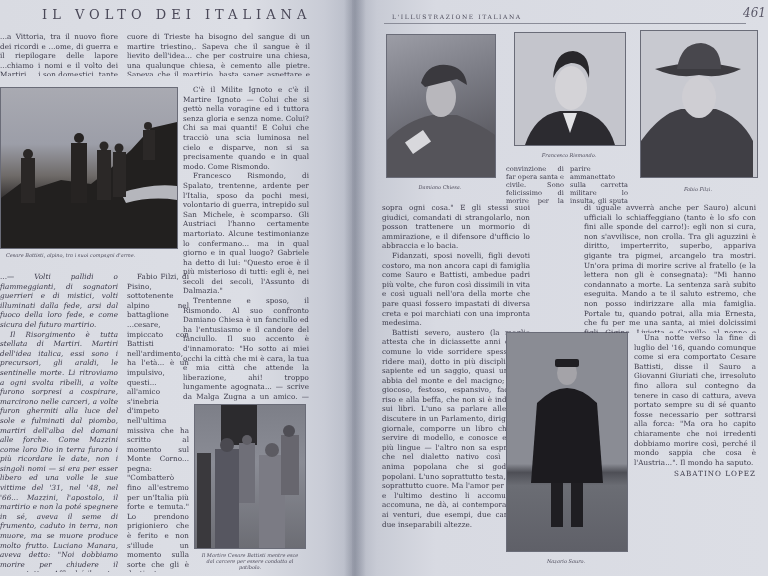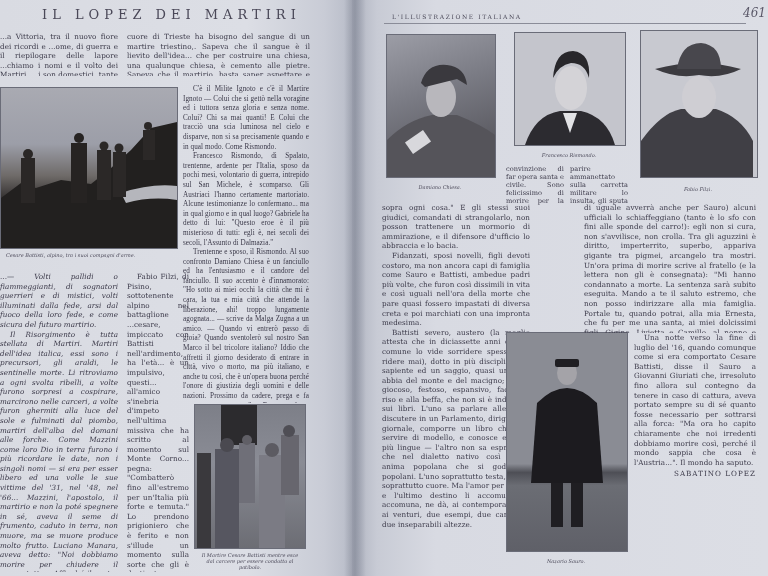--- a/index.html
+++ b/index.html
@@ -19,21 +19,21 @@
   .photo{position:absolute;border:1px solid #6a6c78;overflow:hidden;}
   .cap{position:absolute;font-size:5px;color:#4a4858;text-align:center;font-style:italic;}
   .sig{text-align:right;letter-spacing:1px;margin-top:2px;}
 </style>
 </head>
 <body>
 
 <div class="spread">
 
   <div class="page page-left">
-    <div class="title">IL LOPEZ DEI MARTIRI</div>
+    <div class="title">IL VOLTO DEI ITALIANA</div>
 
     <div class="txt" style="left:0;top:32px;width:118px;height:44px;">
       <p class="noind">...a Vittoria, tra il nuovo fiore dei ricordi e ...ome, di guerra e il riepilogare delle lapore ...chiamo i nomi e il volto dei Martiri. ...i son domestici, tante volte li abbiamo sfo... ...che sono segnati indelebili nella memoria, ...liari le cui fattezze ritroviamo precise in...</p>
     </div>
     <div class="txt" style="left:127px;top:32px;width:183px;height:44px;">
       <p class="noind">cuore di Trieste ha bisogno del sangue di un martire triestino,. Sapeva che il sangue è il lievito dell'idea... che per costruire una chiesa, una qualunque chiesa, è cemento alle pietre. Sapeva che il martirio, basta saper aspettare e non attenderne il beneficio alla prima stagione, germoglia.</p>
 
     </div>
 
     <div class="photo" style="left:0;top:87px;width:176px;height:160px;background:linear-gradient(180deg,#a9aab2 0%,#9c9ea8 35%,#6e6a68 55%,#2f2c2c 70%,#1f1d1e 100%);">
@@ -47,21 +47,21 @@
         <rect x="96" y="62" width="14" height="50" fill="#2b2827"></rect>
           <circle cx="103" cy="58" r="4.5" fill="#2b2827"></circle>
         <rect x="112" y="64" width="13" height="45" fill="#2b2827"></rect>
           <circle cx="118" cy="60" r="4.5" fill="#2b2827"></circle>
         <rect x="142" y="42" width="12" height="30" fill="#2b2827"></rect>
           <circle cx="147" cy="38" r="4" fill="#2b2827"></circle>
       </svg>
     </div>
     <div class="cap" style="left:0;top:252px;width:176px;text-align:left;padding-left:6px;">Cesare Battisti, alpino, tra i suoi compagni d'arme.</div>
 
-    <div class="txt" style="left:183px;top:85px;width:126px;height:318px;font-family:Liberation Serif, serif;">
+    <div class="txt" style="left:183px;top:85px;width:126px;height:318px;">
       <p>C'è il Milite Ignoto e c'è il Martire Ignoto — Colui che si gettò nella voragine ed i tuttora senza gloria e senza nome. Colui? Chi sa mai quanti! E Colui che tracciò una scia luminosa nel cielo e disparve, non si sa precisamente quando e in qual modo. Come Rismondo.</p>
       <p>Francesco Rismondo, di Spalato, trentenne, ardente per l'Italia, sposo da pochi mesi, volontario di guerra, intrepido sul San Michele, è scomparso. Gli Austriaci l'hanno certamente martoriato. Alcune testimonianze lo confermano... ma in qual giorno e in qual luogo? Gabriele ha detto di lui: "Questo eroe è il più misterioso di tutti: egli è, nei secoli dei secoli, l'Assunto di Dalmazia."</p>
       <p>Trentenne e sposo, il Rismondo. Al suo confronto Damiano Chiesa è un fanciullo ed ha l'entusiasmo e il candore del fanciullo. Il suo accento è d'innamorato: "Ho sotto ai miei occhi la città che mi è cara, la tua e mia città che attende la liberazione, ahi! troppo lungamente agognata... — scrive da Malga Zugna a un amico. — Quando vi entrerò passo di gioia? Quando sventolerò sul nostro San Marco il bel tricolore italiano? Iddio che affretti il giorno desiderato di entrare in città, vivo o morto, ma più italiano, e anche tu così, che è un'opera buona perché l'onore di giustizia degli uomini e delle nazioni. Prossimo da cadere, prega e fa pregare per me." Era studente all'Università di Roma, sottotenente quando gli Austriaci lo fucilarono a Trento non ancora ventidue anni.</p>
 
     </div>
 
     <div class="txt" style="left:0;top:272px;width:118px;height:300px;font-style:italic;">
       <p class="noind">...— Volti pallidi o fiammeggianti, di sognatori guerrieri e di mistici, volti illuminati dalla fede, arsi dal fuoco della loro fede, e come sicura del futuro martirio.</p>
       <p>Il Risorgimento è tutta stellata di Martiri. Martiri dell'idea italica, essi sono i precursori, gli araldi, le sentinelle morte. Li ritroviamo a ogni svolta ribelli, a volte furono sorpresi a cospirare, marcirono nelle carceri, a volte furon ghermiti alla luce del sole e fulminati dal piombo, martiri dell'alba del domani alle forche. Come Mazzini come loro Dio in terra furono i più ricordare le date, non i singoli nomi — si era per esser libero ed una volle le sue vittime del '31, nel '48, nel '66... Mazzini, l'apostolo, il martirio e non la poté spegnere in sé, aveva il seme di frumento, caduto in terra, non muore, ma se muore produce molto frutto. Luciano Manara, aveva detto: "Noi dobbiamo morire per chiudere il quarantotto... Affinché il nostro esempio sia efficace morire."</p>
 

